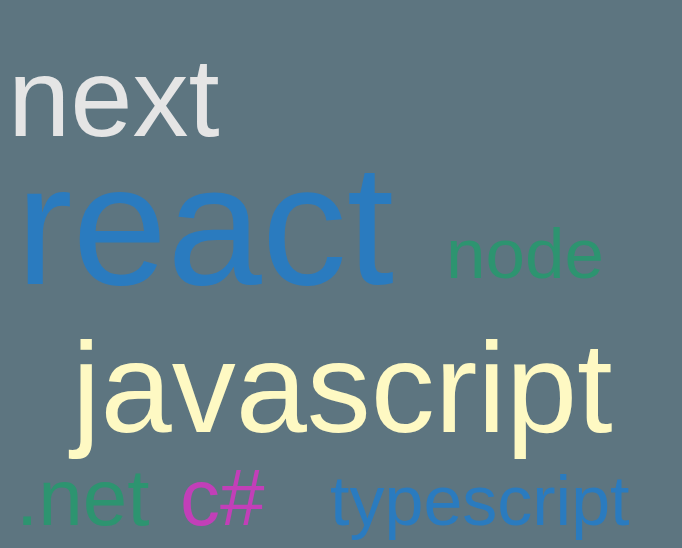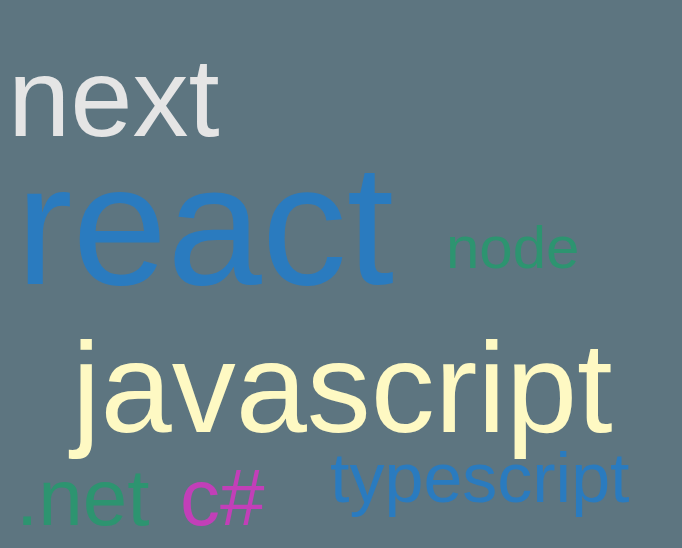--- a/index.html
+++ b/index.html
@@ -29,21 +29,21 @@
     }
     .w-react {
       top: 140px;
       left: 16px;
       font-size: 170px;
       color: #2a7bbf;
     }
     .w-node {
       top: 218px;
       left: 446px;
-      font-size: 60px;
+      font-size: 71px;
       color: #2d9470;
     }
     .w-javascript {
       top: 324px;
       left: 72px;
       font-size: 128px;
       color: #fef9c3;
     }
     .w-dotnet {
       top: 458px;
@@ -51,21 +51,21 @@
       font-size: 80px;
       color: #2d9470;
     }
     .w-csharp {
       top: 458px;
       left: 180px;
       font-size: 80px;
       color: #c23fb8;
     }
     .w-typescript {
-      top: 443px;
+      top: 466px;
       left: 330px;
       font-size: 70px;
       color: #2a7bbf;
     }
   </style>
 </head>
 <body>
 
 <span class="word w-next">next</span>
 <span class="word w-react">react</span>

